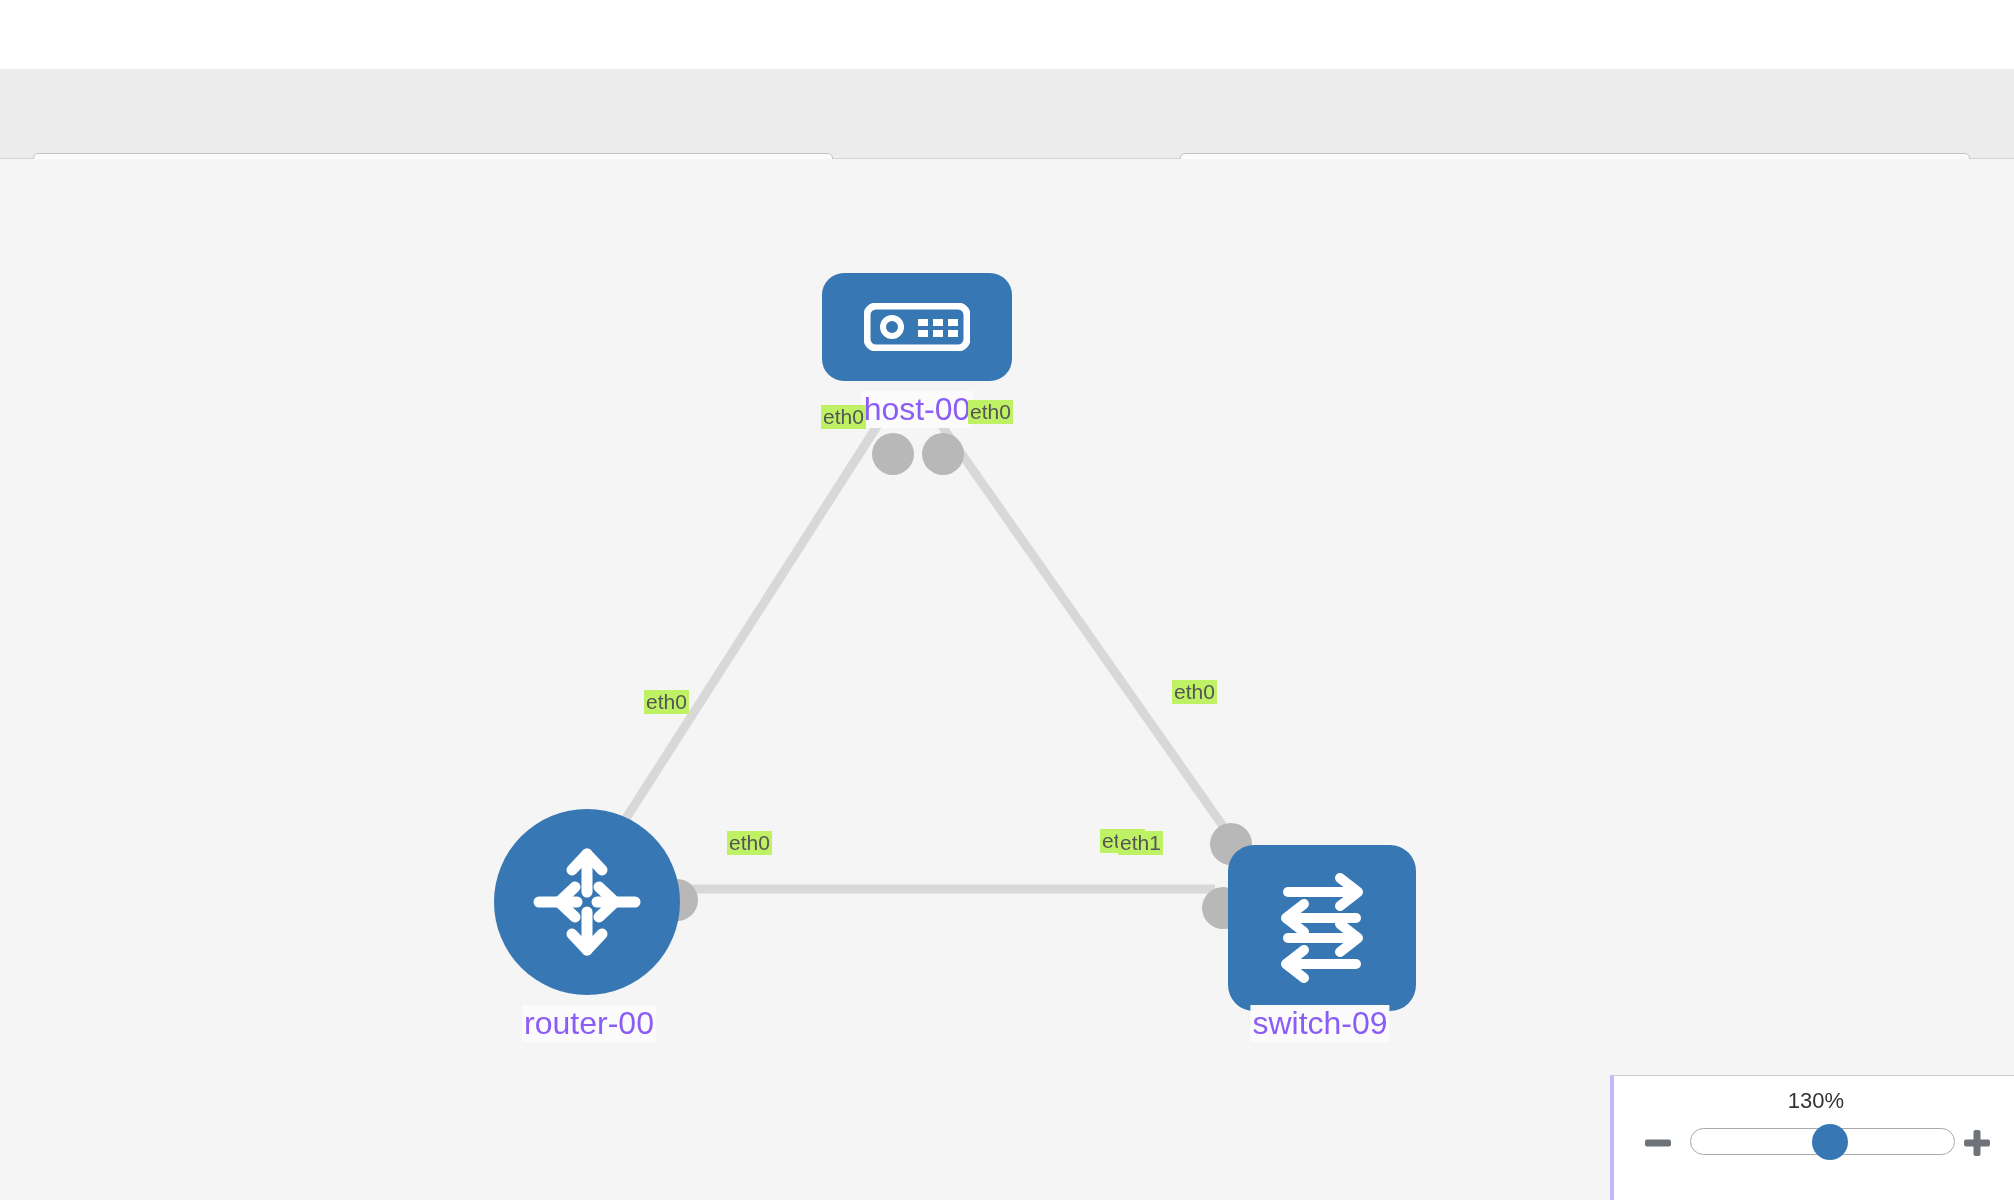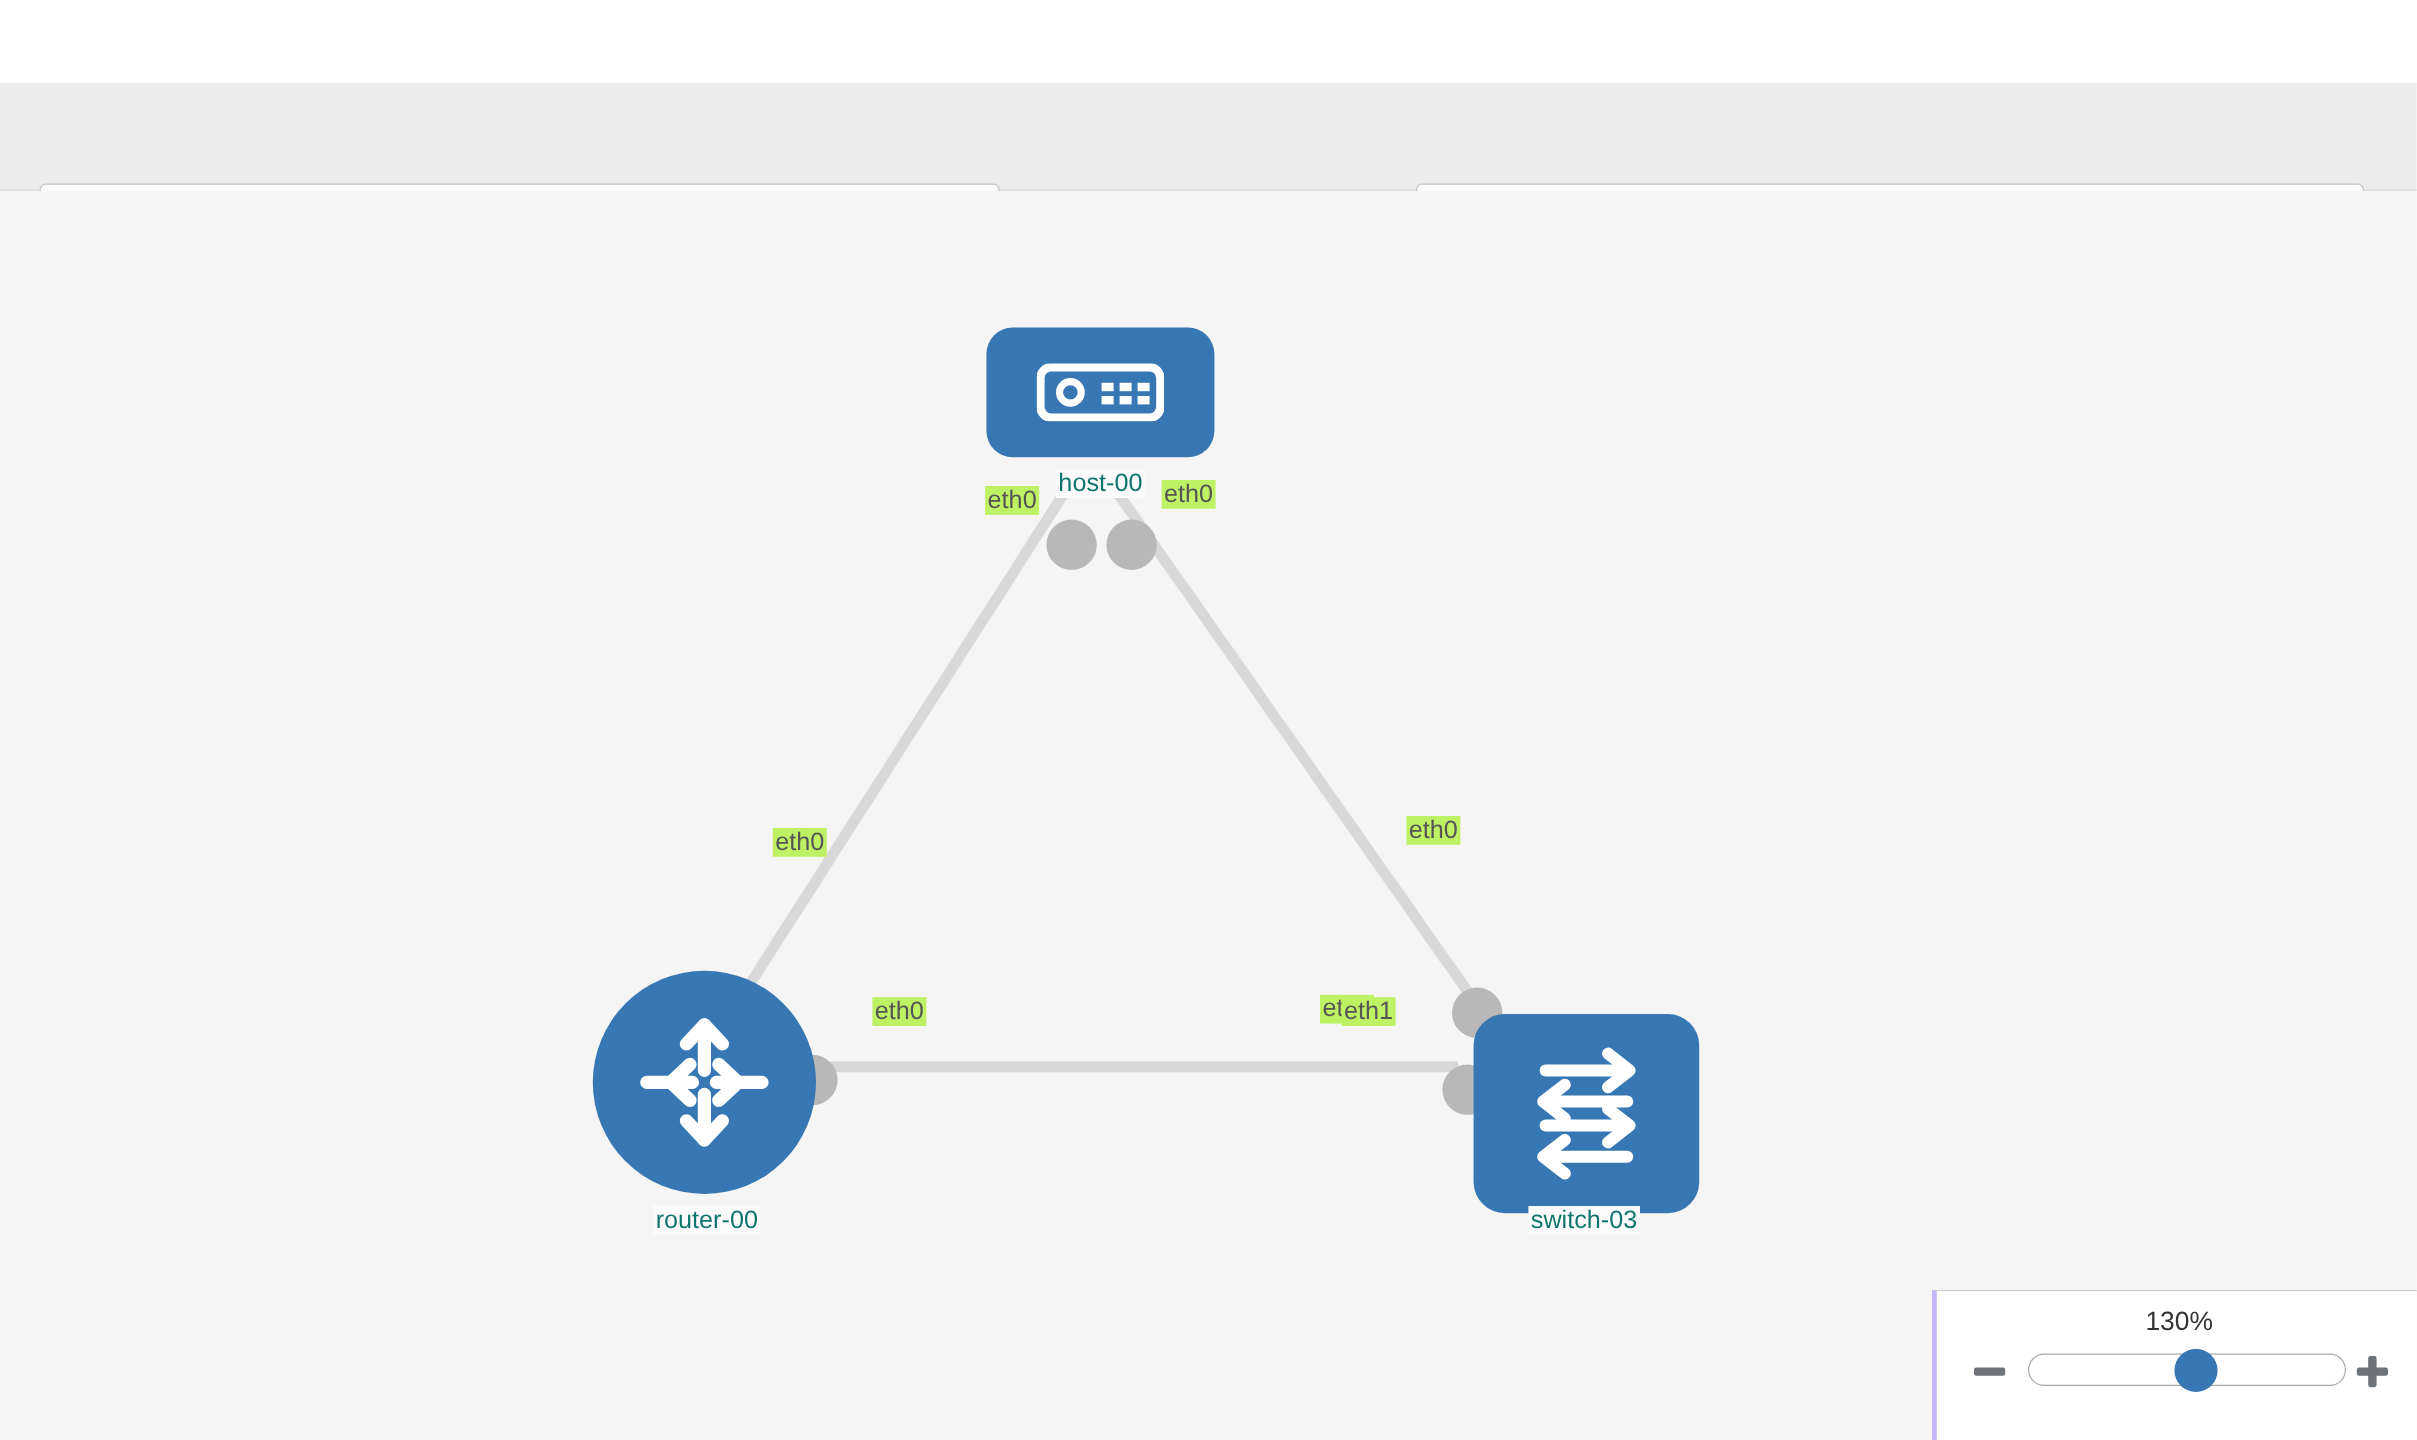--- a/index.html
+++ b/index.html
@@ -82,22 +82,22 @@
   }
   .topology { position: absolute; left: 0; top: 0; width: 2014px; height: 1041px; }
 
   .node { position: absolute; }
   .node-shape {
     position: absolute; background: #3778b4; display: flex;
     align-items: center; justify-content: center; cursor: pointer;
   }
   .node-label {
     position: absolute; left: 50%; transform: translateX(-50%);
-    background: #fbfbfb; color: #0f766e;
-    font-size: 21px; white-space: nowrap; padding: 0 2px;
+    background: #fbfbfb; color: #8b5cf6;
+    font-size: 32px; white-space: nowrap; padding: 0 2px;
   }
   .port {
     position: absolute; width: 42px; height: 42px; border-radius: 50%;
     background: #b8b8b8;
   }
   .link-label {
     position: absolute; background: #bef264; color: #555;
     font-size: 21px; white-space: nowrap; padding: 0 2px;
   }
 
@@ -221,21 +221,21 @@
             <polyline points="78,6 96,20 78,34"></polyline>
             <line x1="94" y1="46" x2="26" y2="46"></line>
             <polyline points="42,32 24,46 42,60"></polyline>
             <line x1="26" y1="66" x2="94" y2="66"></line>
             <polyline points="78,52 96,66 78,80"></polyline>
             <line x1="94" y1="92" x2="26" y2="92"></line>
             <polyline points="42,78 24,92 42,106"></polyline>
           </g>
         </svg>
       </div>
-      <div class="node-label" style="top:196px; left:110px;">switch-03</div>
+      <div class="node-label" style="top:196px; left:110px;">switch-09</div>
     </div>
 
     <div class="link-label" style="left:821px; top:246px;">eth0</div>
     <div class="link-label" style="left:968px; top:241px;">eth0</div>
 
     <div class="link-label" style="left:644px; top:531px;">eth0</div>
     <div class="link-label" style="left:1172px; top:521px;">eth0</div>
 
     <div class="link-label" style="left:727px; top:672px;">eth0</div>
     <div class="link-label" style="left:1100px; top:670px;">eth0</div>

